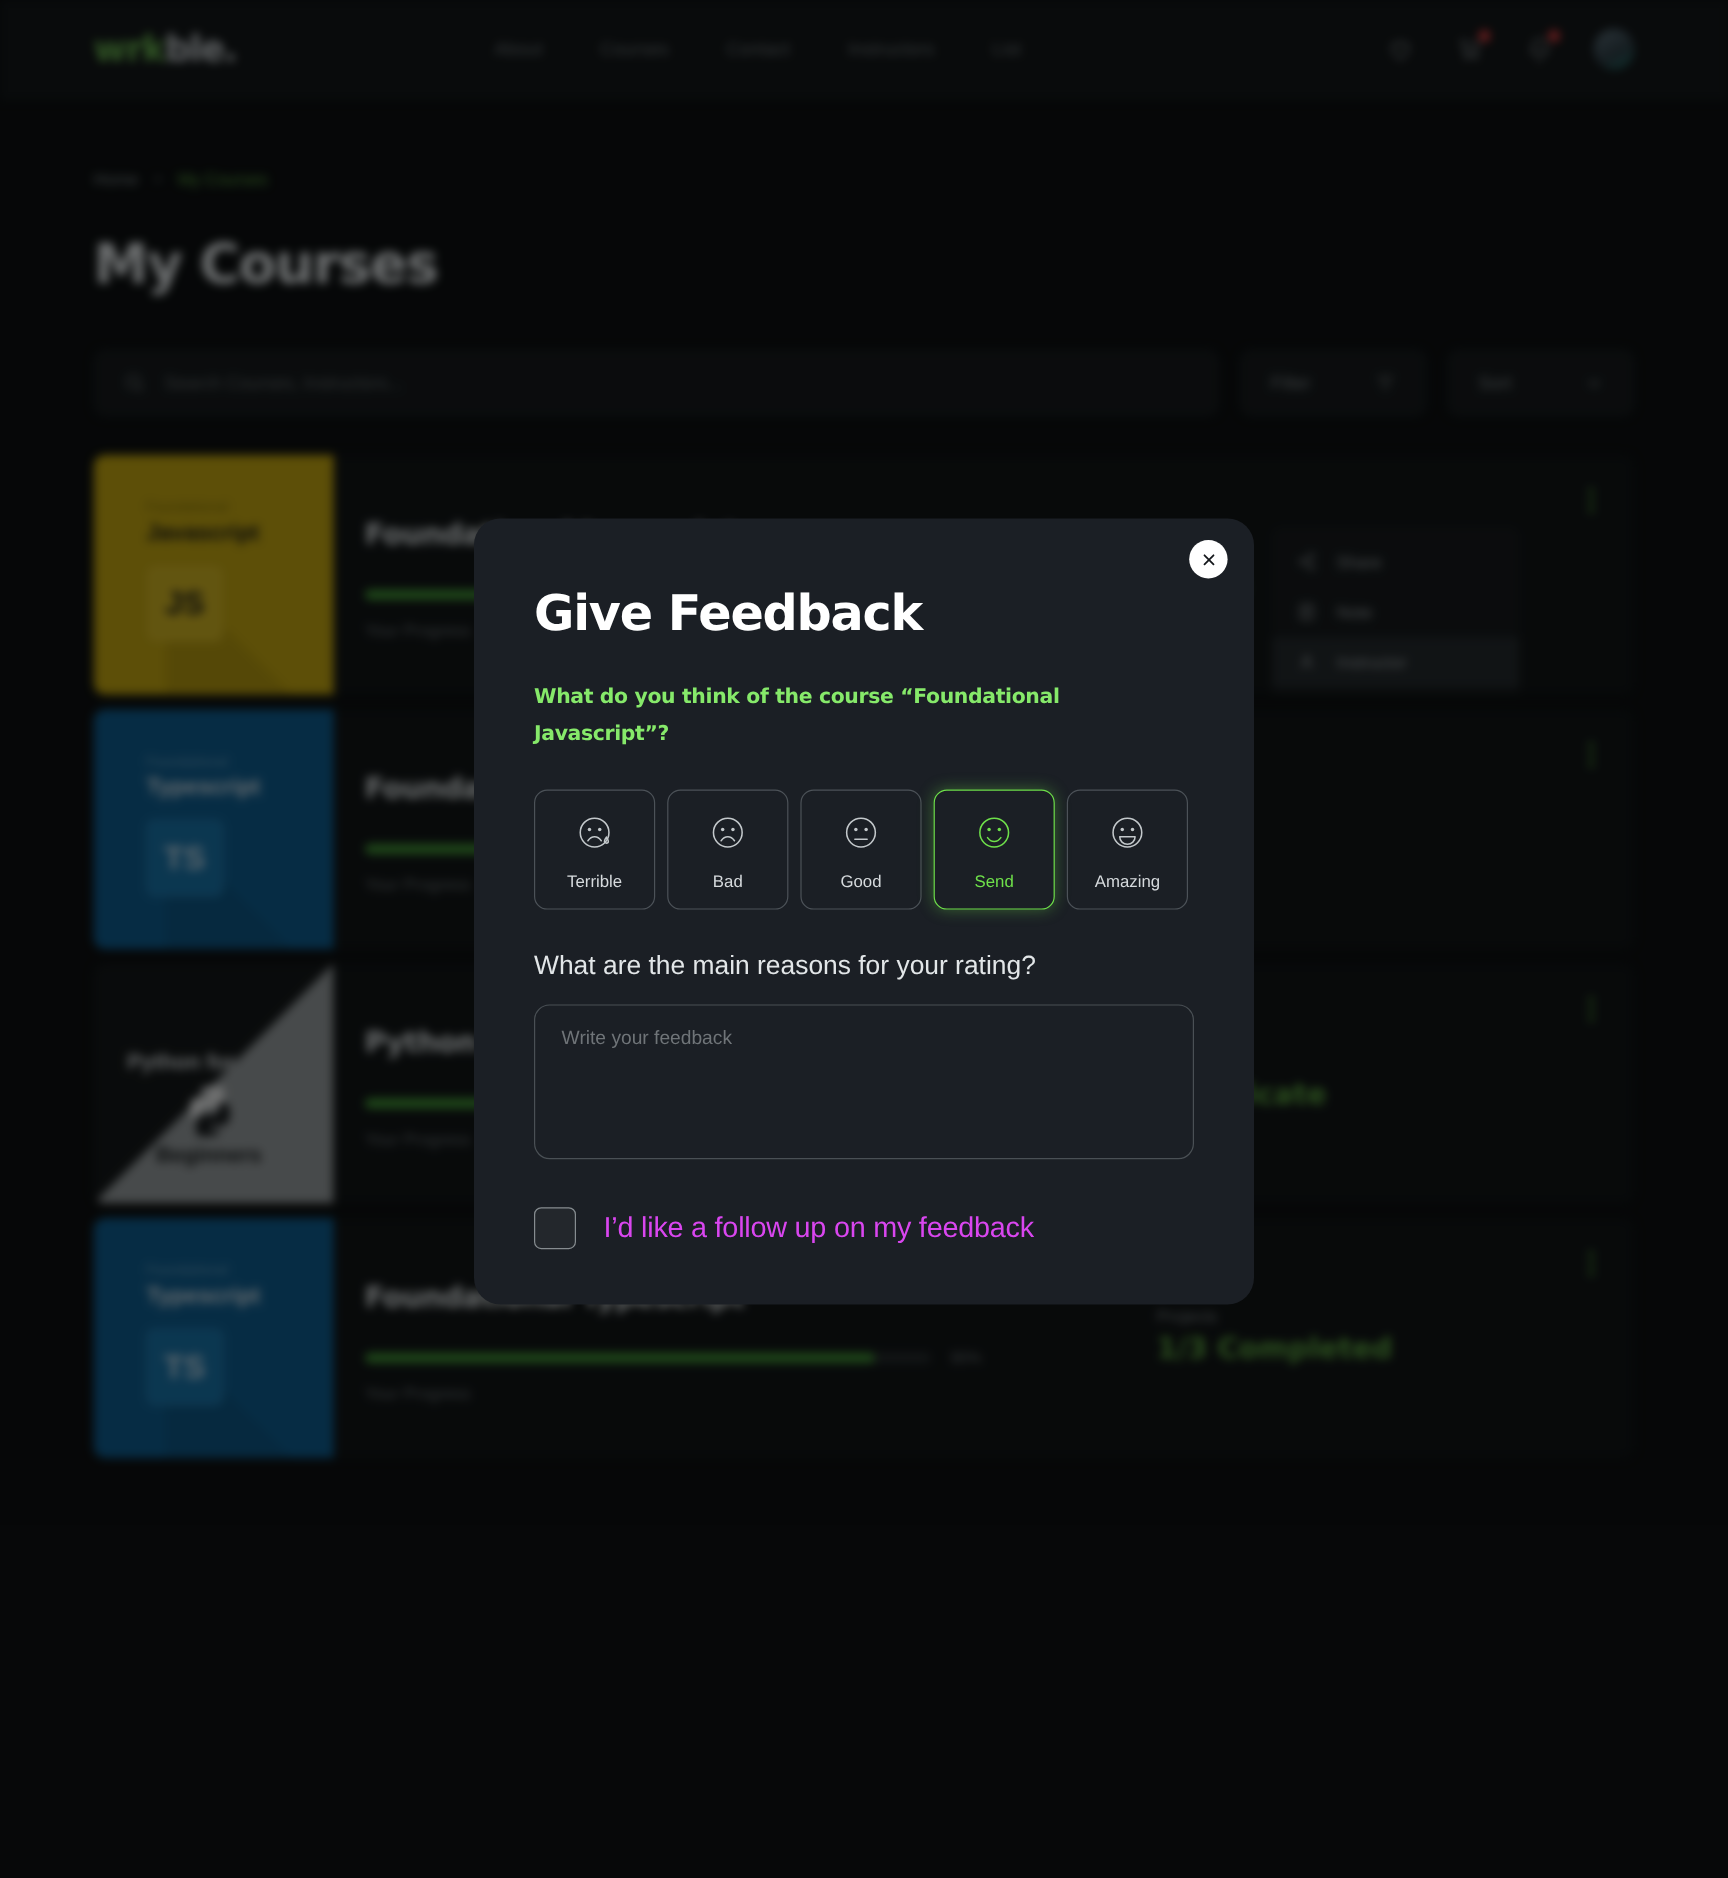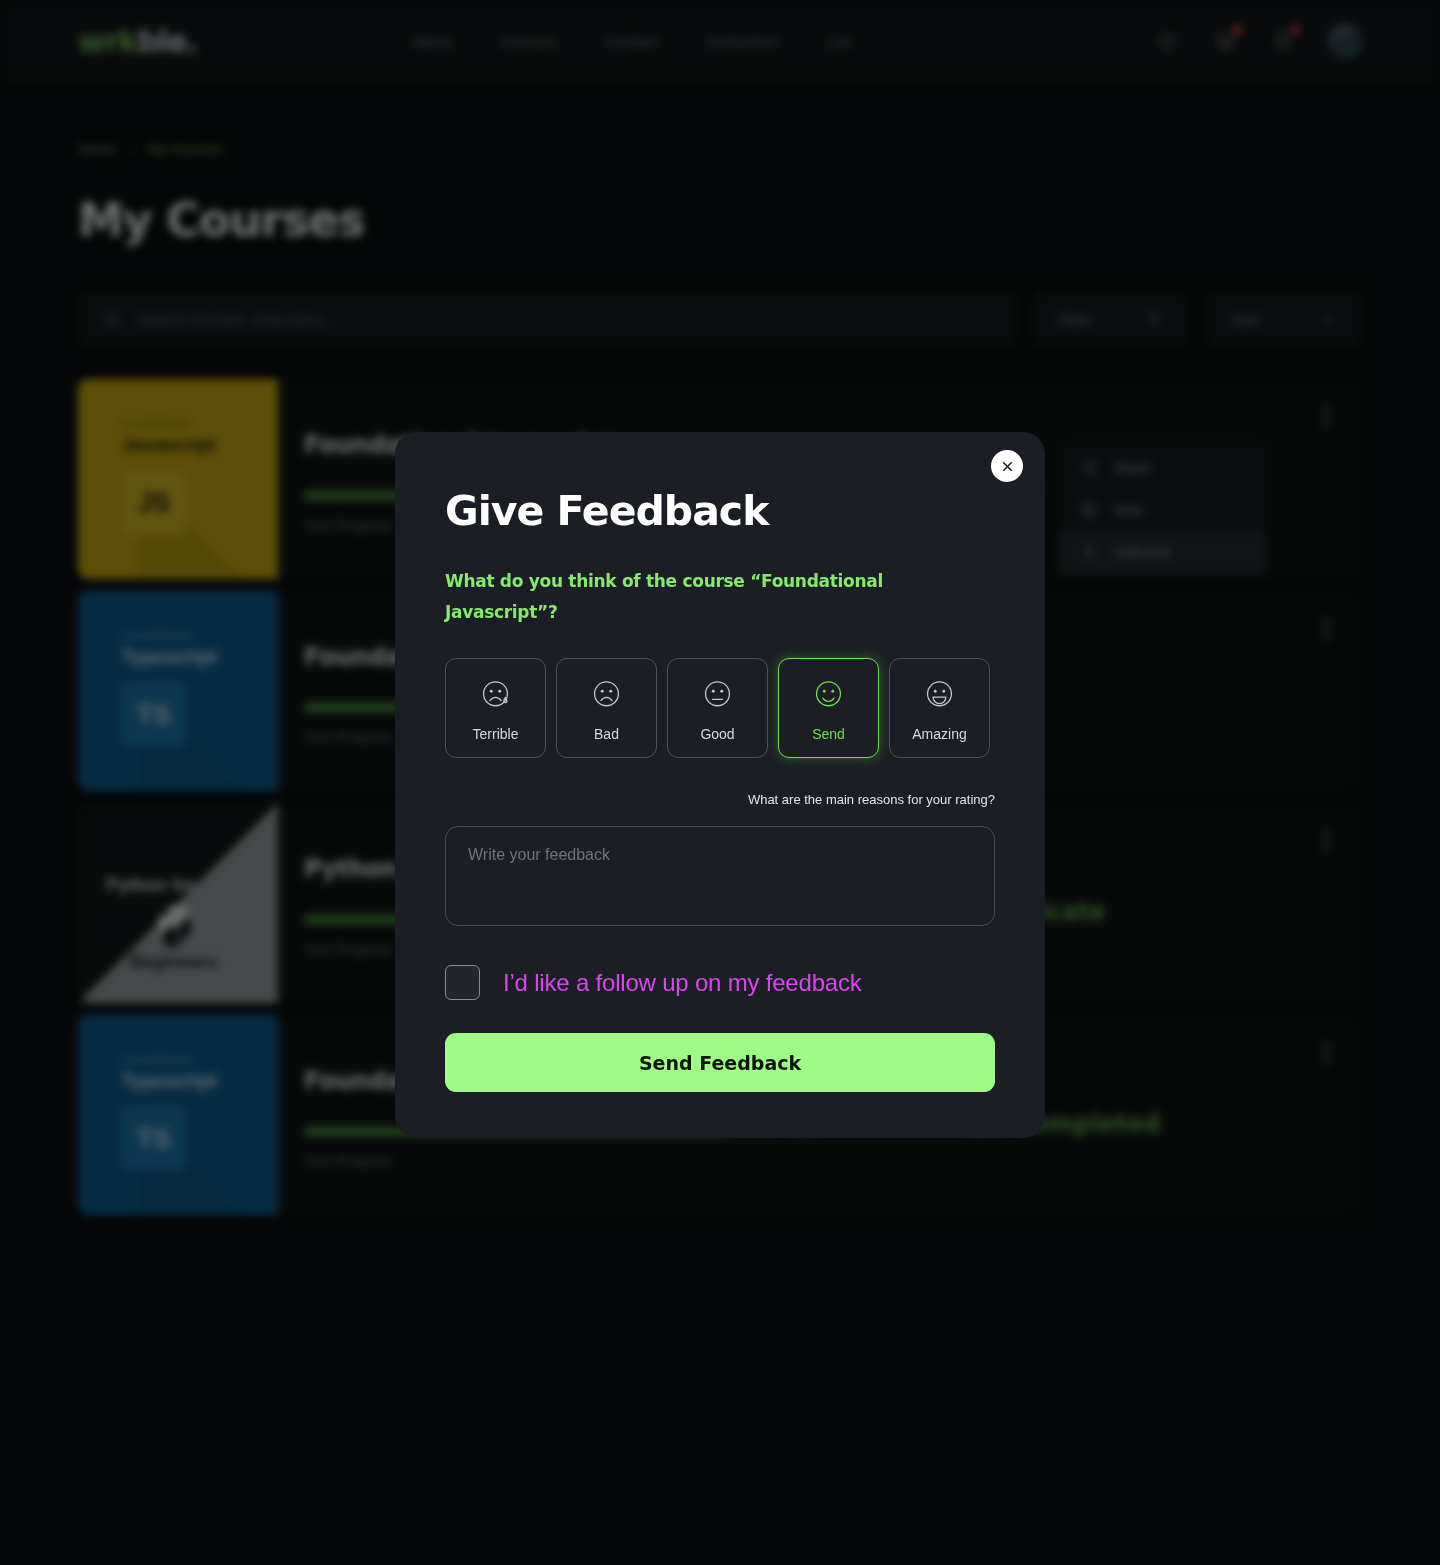--- a/index.html
+++ b/index.html
@@ -338,27 +338,26 @@
   .rating .r-label { color: #d6dadd; font-size: 14px; }
   .rating svg { display:block; }
   .rating.selected {
     border-color: #6ee04a;
     box-shadow: 0 0 12px rgba(110,224,74,.35);
   }
   .rating.selected .r-label { color: #6ee04a; }
 
   .reasons-label {
     color: #e2e6e8;
-    font-size: 13px;
+    font-size: 22px;
     margin-top: 34px;
-    text-align: right;
   }
   .feedback-area {
     width: 100%;
-    height: 100px;
+    height: 129px;
     margin-top: 19px;
     background: transparent;
     border: 1px solid #4a5055;
     border-radius: 13px;
     padding: 19px 22px;
     color: #e2e6e8;
     font-size: 16px;
     font-family: "Liberation Sans", sans-serif;
     resize: none;
     outline: none;
@@ -701,14 +700,13 @@
 
   <div class="reasons-label">What are the main reasons for your rating?</div>
 
   <textarea class="feedback-area" placeholder="Write your feedback" style=""></textarea>
 
   <div class="follow-row">
     <div class="checkbox"></div>
     <span class="follow-label">I’d like a follow up on my feedback</span>
   </div>
 
-  <button class="send-btn">Send Feedback</button>
 </div>
 
 </body></html>

